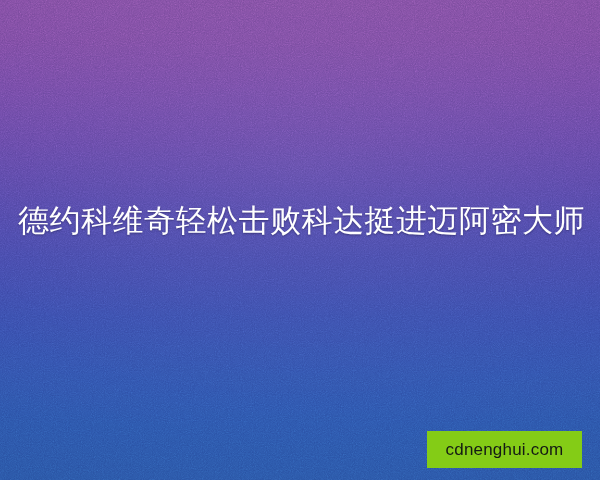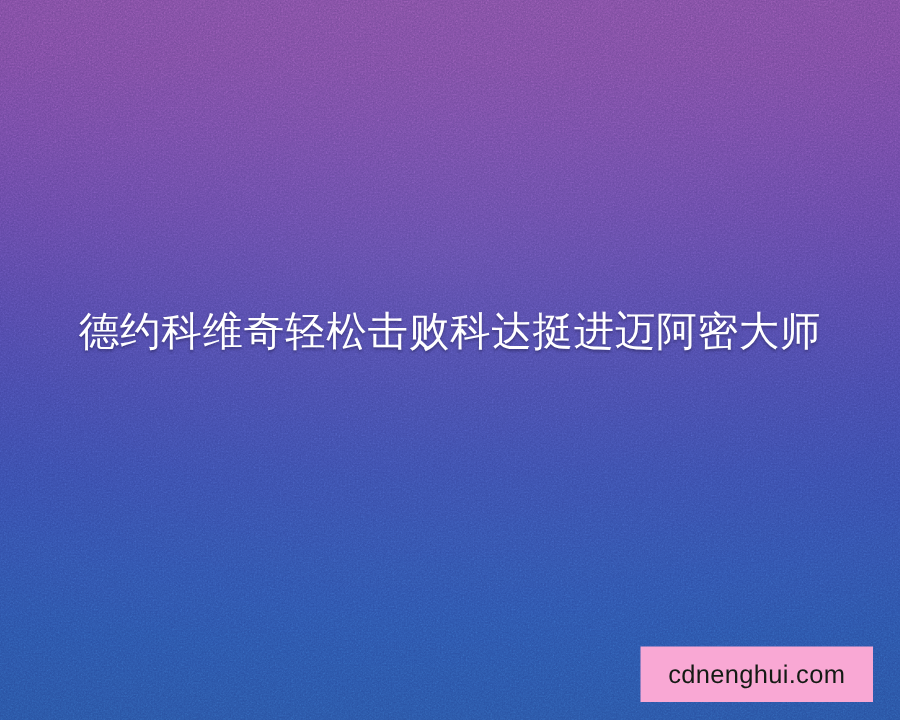--- a/index.html
+++ b/index.html
@@ -59,38 +59,38 @@
   }
 
   
   #headline {
     position: absolute;
     left: 0;
     right: 0;
     top: 200px;
     text-align: center;
     color: #ffffff;
-    font-size: 27px;
+    font-size: 31px;
     line-height: 42px;
     letter-spacing: 0.5px;
     font-weight: 400;
     padding: 0 18px;
     box-sizing: border-box;
     text-shadow: 0 1px 2px rgba(25, 20, 60, 0.45);
   }
   #headline .line { display: block; white-space: nowrap; }
 
   
   #watermark-badge {
     position: absolute;
     left: 427px;
     top: 431px;
     width: 155px;
     height: 37px;
-    background: #f9a8d4;
+    background: #84cc16;
     display: flex;
     align-items: center;
     justify-content: center;
   }
   #watermark-badge .label {
     color: #141a14;
     font-size: 17px;
     line-height: 1;
     letter-spacing: 0.2px;
     font-weight: 400;

